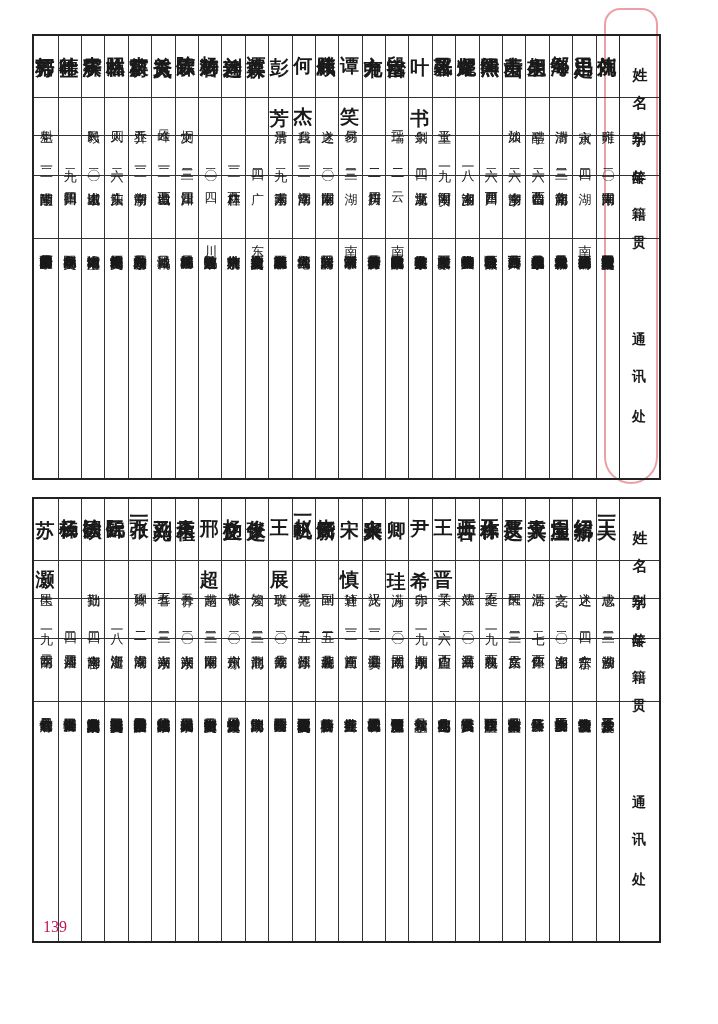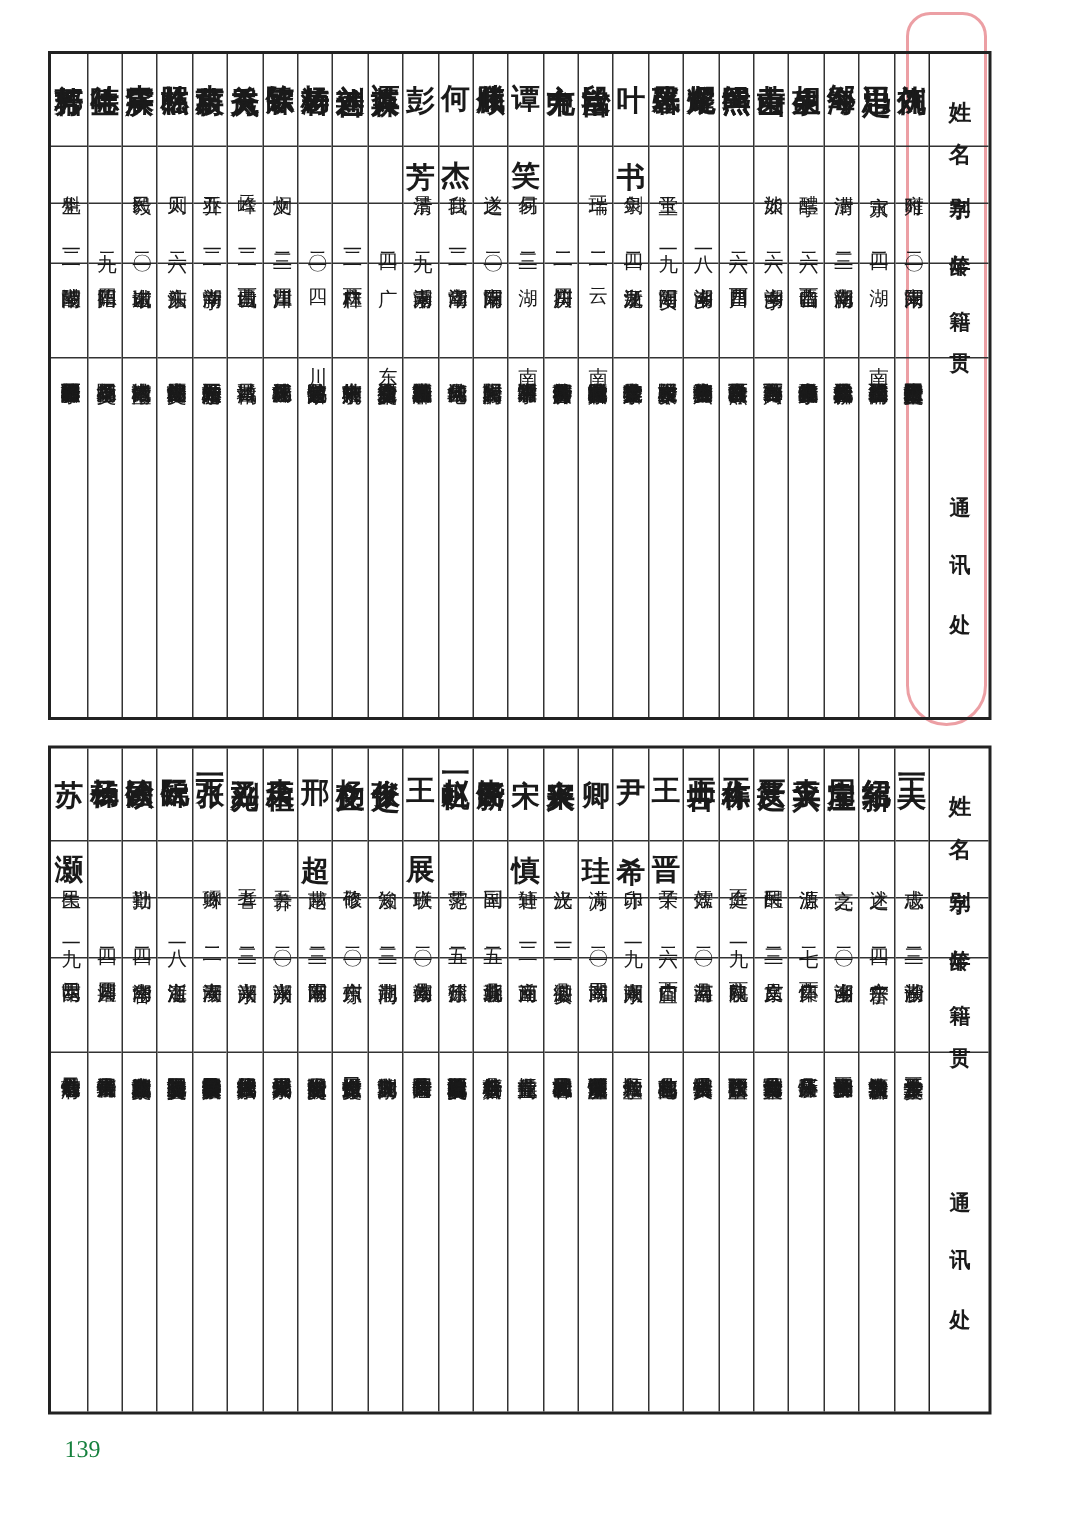--- a/index.html
+++ b/index.html
@@ -16,21 +16,21 @@
   .c-alias { height:38px; font-size:13px; padding-top:6px; align-items:center; }
   .c-age { height:40px; font-size:13px; padding-top:6px; align-items:center; }
   .c-origin { height:63px; font-size:13px; padding-top:6px; align-items:center; justify-content:flex-start; }
   .c-addr { flex:1; font-size:13.3px; padding-top:6px; align-items:center; justify-content:flex-start; line-height:1; }
   .header-col .cell { font-family:"DejaVu Sans", sans-serif; font-weight:bold; font-size:14px; }
   .header-col .c-name { justify-content:space-around; font-size:15px; }
   .header-col .c-origin { justify-content:space-around; }
   .header-col .c-addr { justify-content:space-around; padding:60px 0 60px 0; }
   .spread { justify-content:space-between !important; padding-bottom:4px; }
   .circle-mark { position:absolute; left:604px; top:8px; width:50px; height:472px; border:2px solid rgba(220,80,90,0.55); border-radius:24px 24px 40px 40px; pointer-events:none; }
-  .page-no { position:absolute; left:43px; top:958px; font-family:"Liberation Serif", serif; font-size:16px; color:#15803d; }
+  .page-no { position:absolute; left:43px; top:918px; font-family:"Liberation Serif", serif; font-size:16px; color:#be185d; }
 </style>
 </head>
 <body>
 
 <div class="circle-mark"></div>
 
 <div class="tbl top">
   <div class="col header-col" style="width:40px">
     <div class="cell c-name">
         <span>姓</span>

